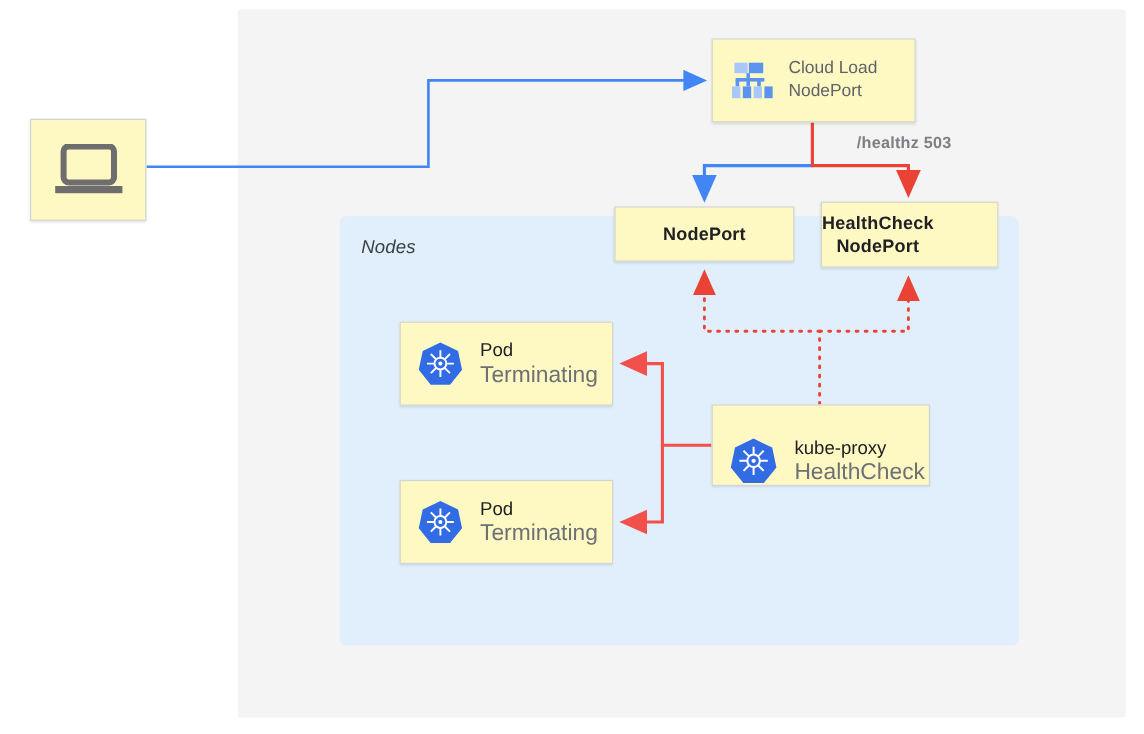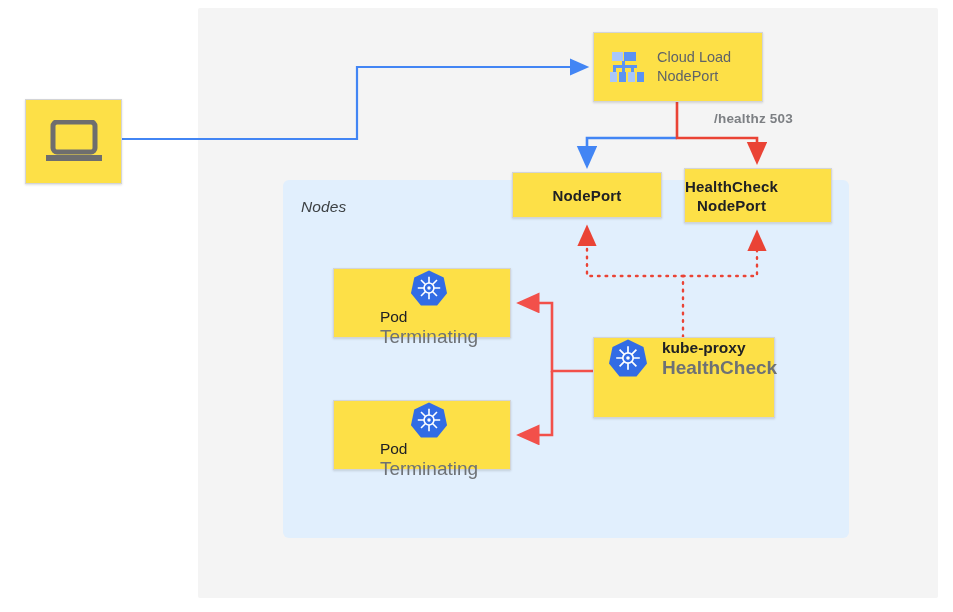--- a/index.html
+++ b/index.html
@@ -9,45 +9,45 @@
 
   
   .outer-panel{position:absolute;left:198px;top:8px;width:740px;height:590px;
                background:#f4f4f4;border-radius:2px;}
   .nodes-region{position:absolute;left:283px;top:180px;width:566px;height:358px;
                 background:#e1effd;border-radius:6px;}
   .nodes-label{position:absolute;left:301px;top:198px;font-size:15.5px;color:#3c4043;
                letter-spacing:.1px;font-style:italic;}
 
   
-  .card{position:absolute;background:#fde047;border:1px solid #d3d4d6;
+  .card{position:absolute;background:#fef9c3;border:1px solid #d3d4d6;
         box-shadow:0 1px 2px rgba(60,64,67,.18);box-sizing:border-box;}
 
   
   .laptop-card{left:25px;top:99px;width:97px;height:85px;}
   .laptop-icon{position:absolute;left:50%;top:50%;transform:translate(-50%,-50%);
                width:58px;height:44px;}
 
   
   .clb-card{left:593px;top:32px;width:170px;height:70px;display:flex;align-items:center;}
   .clb-icon{width:34px;height:30px;margin-left:16px;flex:0 0 auto;position:relative;}
   .clb-text{margin-left:13px;font-size:14.5px;line-height:19px;color:#5f6368;}
 
   
   .np-card{left:512px;top:172px;width:150px;height:46px;
            display:flex;align-items:center;justify-content:center;}
   .hc-card{left:684px;top:168px;width:148px;height:55px;
            display:flex;align-items:center;}
   .np-label{font-size:15px;font-weight:bold;color:#202124;letter-spacing:.2px;text-align:center;line-height:19px;}
 
   
-  .pod-card{left:333px;width:178px;height:70px;display:flex;align-items:center;flex-direction:column;}
+  .pod-card{left:333px;width:178px;height:70px;display:flex;align-items:center;}
   .pod-a{top:268px;}
   .pod-b{top:400px;}
-  .kproxy-card{left:593px;top:337px;width:182px;height:81px;display:flex;align-items:flex-start;font-weight:bold;}
+  .kproxy-card{left:593px;top:337px;width:182px;height:68px;display:flex;align-items:flex-end;}
   .k8s-icon{width:40px;height:40px;margin-left:14px;flex:0 0 auto;}
   .k8s-icon.small{width:38px;height:38px;}
   .entity-text{margin-left:14px;}
   .entity-title{font-size:15.5px;color:#202124;line-height:20px;}
   .entity-sub{font-size:19px;color:#6d7175;line-height:20px;}
 
   
   .healthz{position:absolute;left:714px;top:111px;font-size:13.5px;font-weight:bold;
            color:#7c7f83;letter-spacing:.2px;}
 

